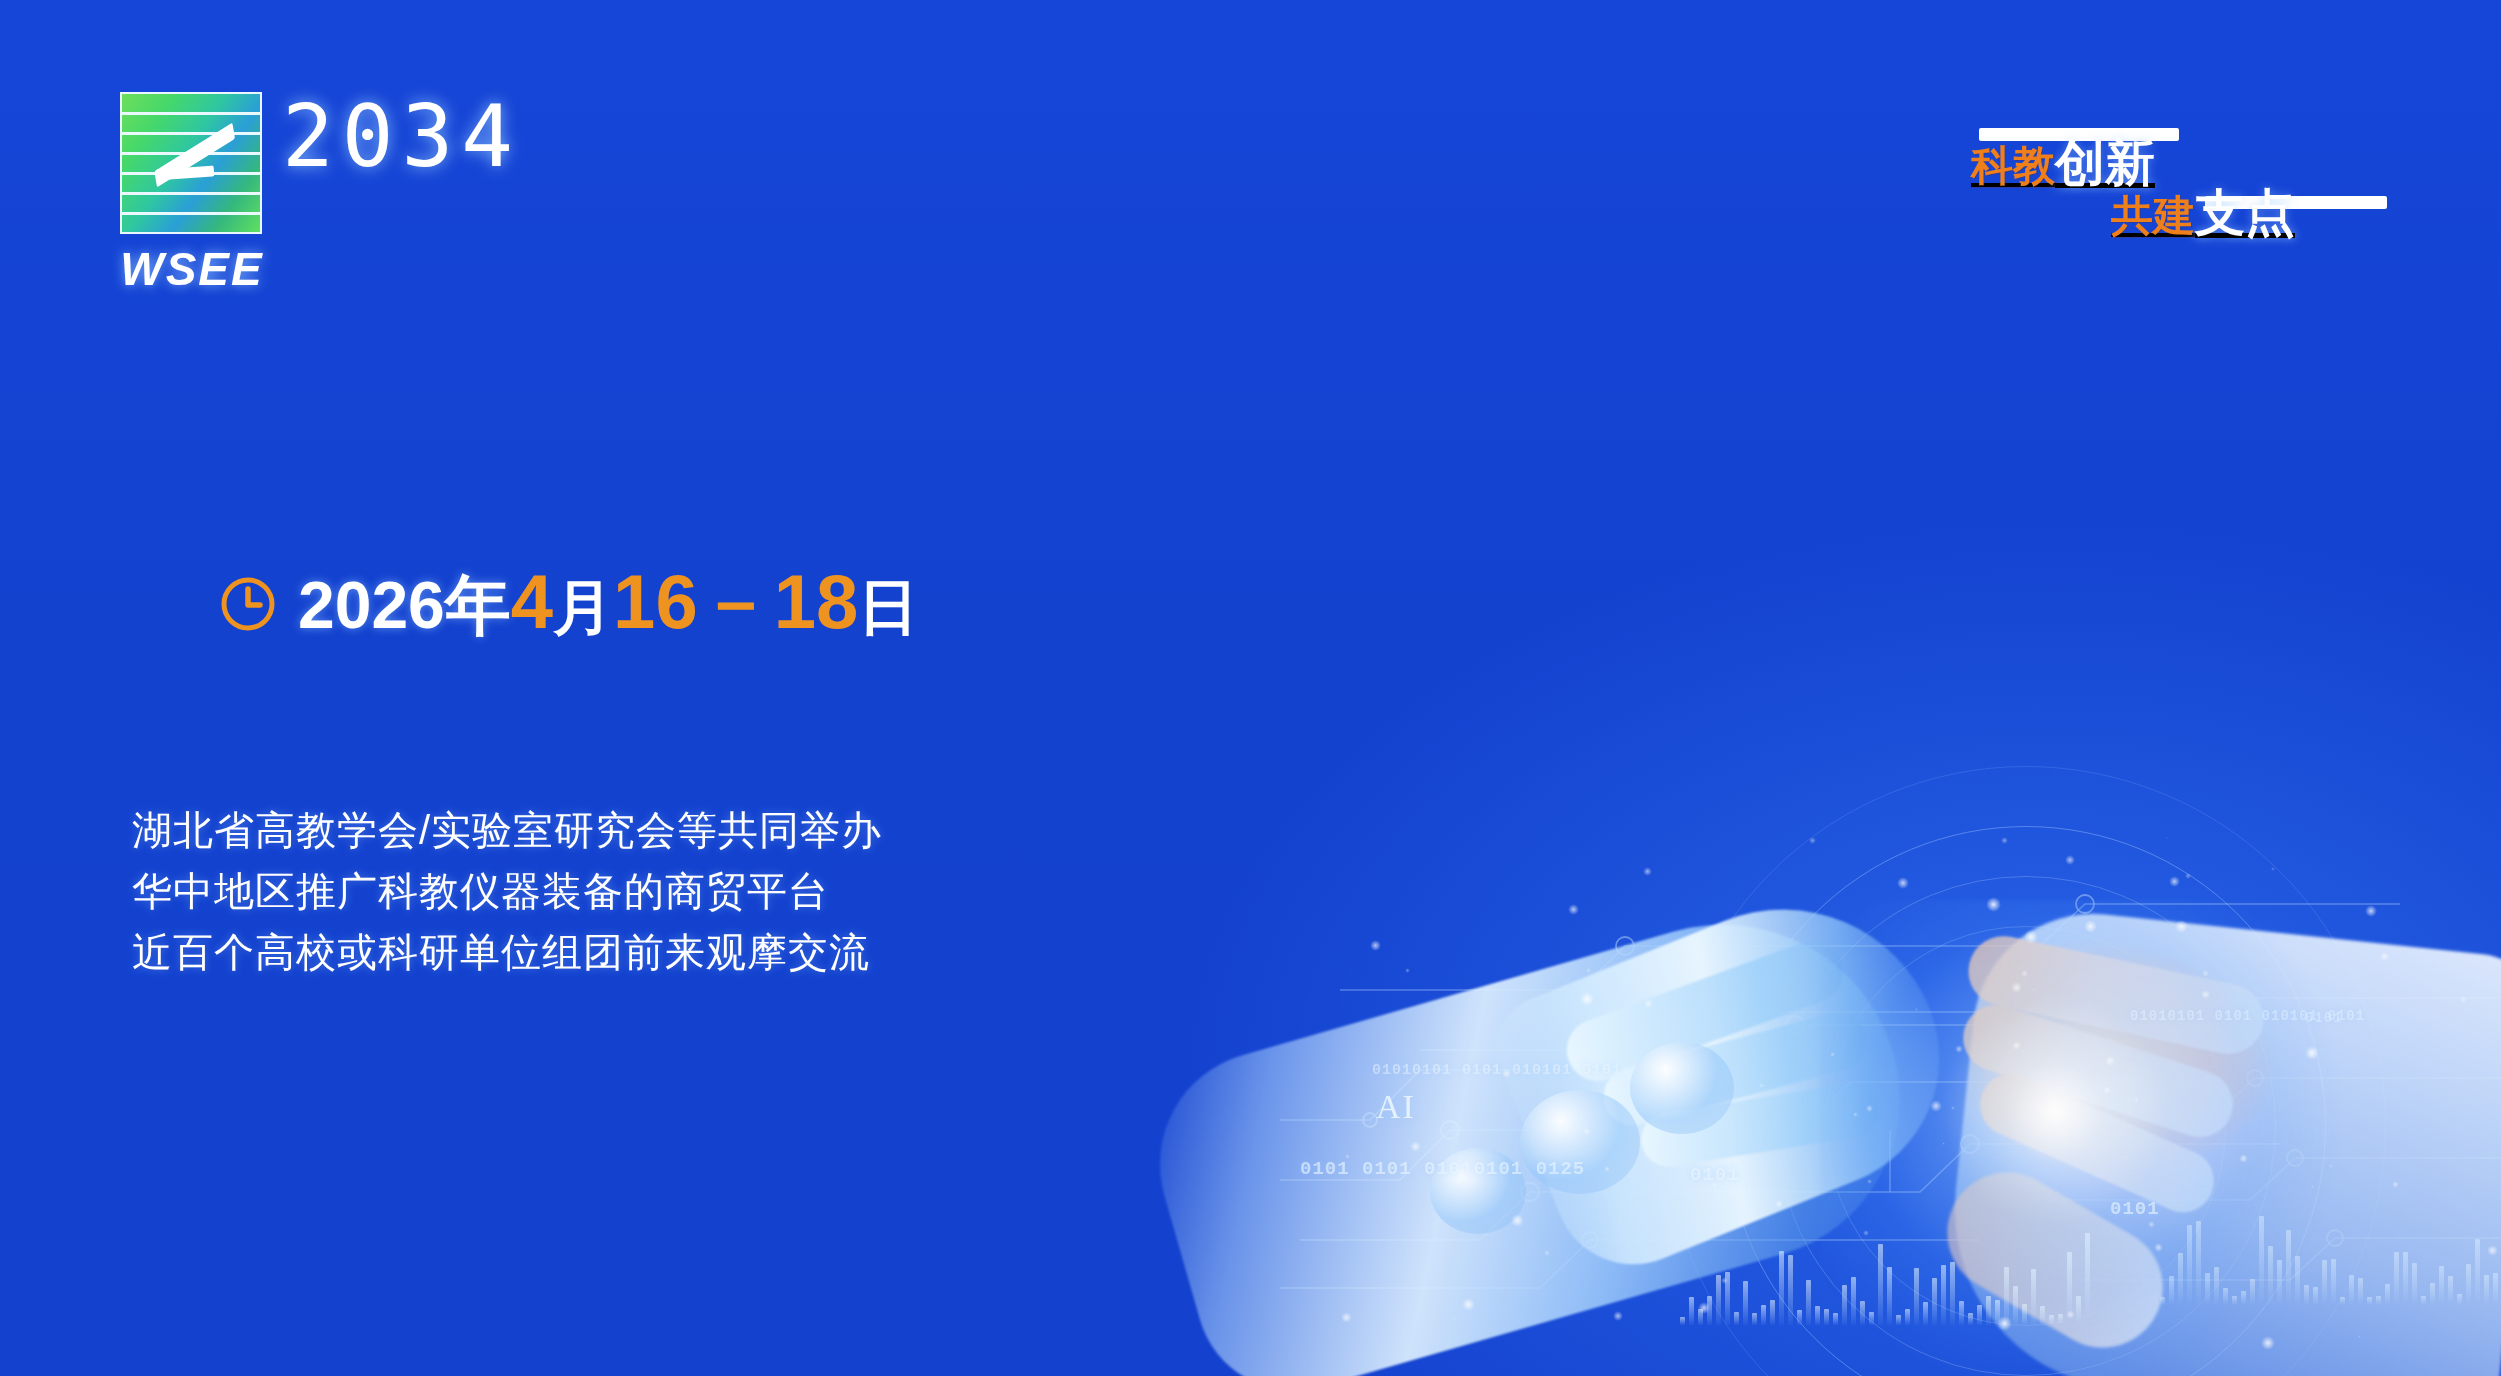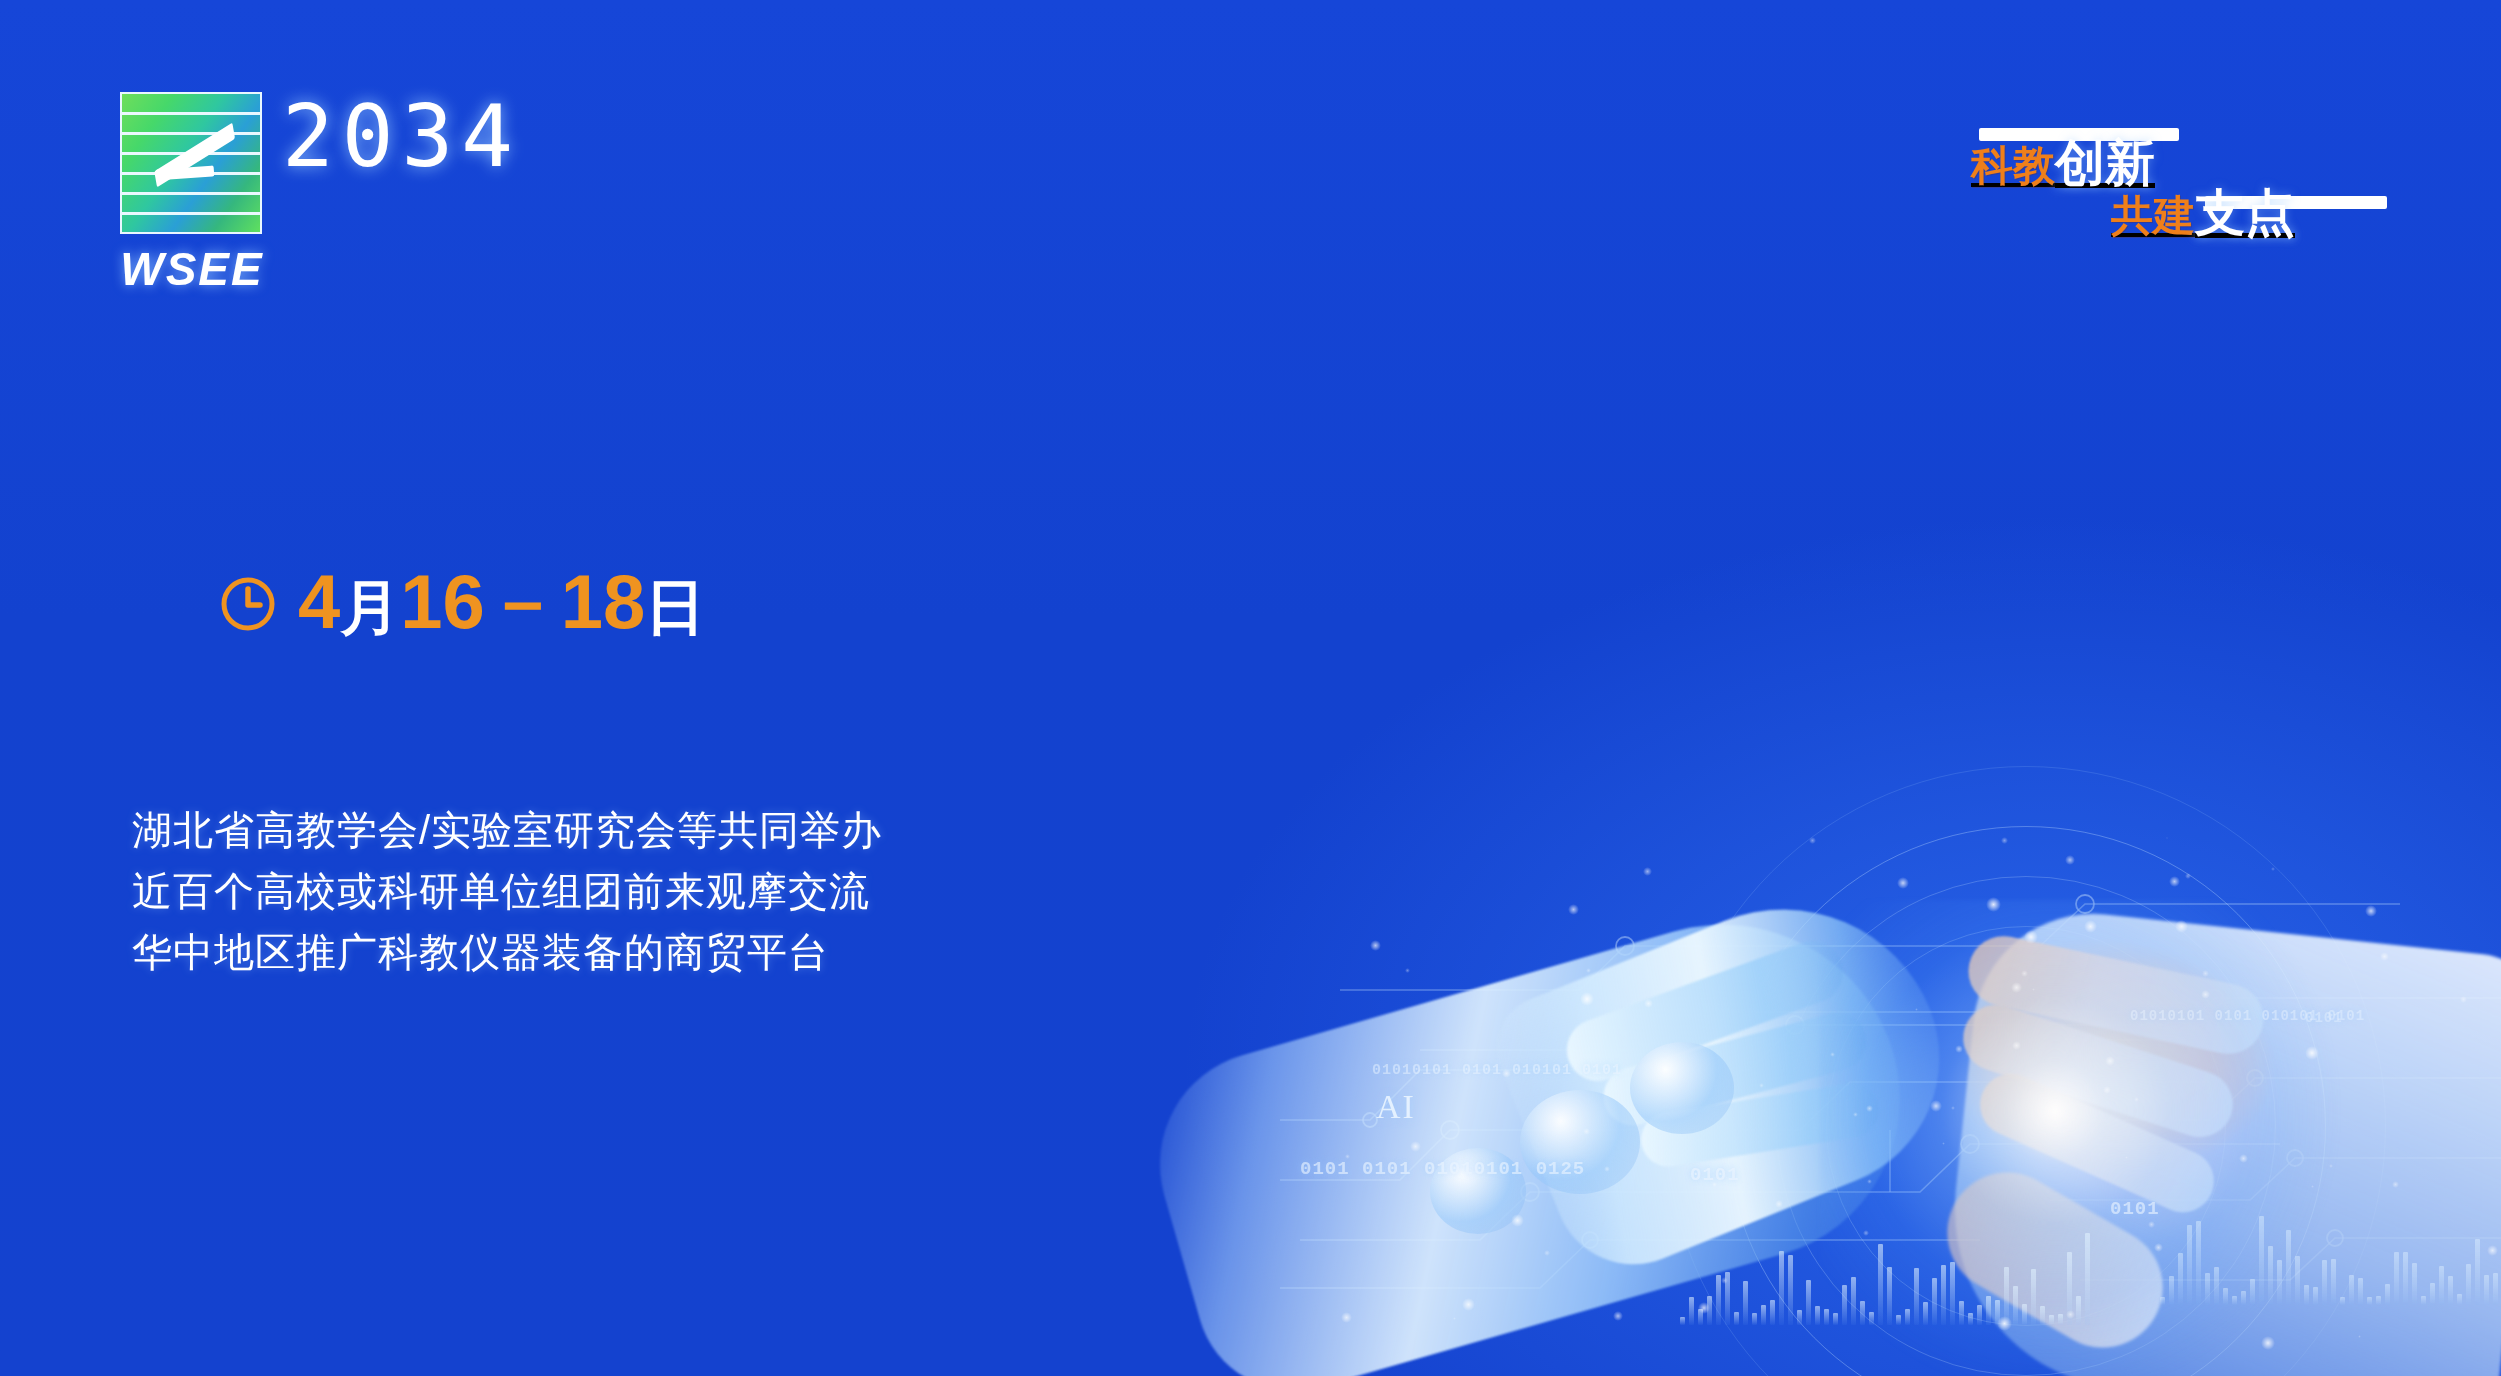--- a/index.html
+++ b/index.html
@@ -475,29 +475,30 @@
 
 
   <div class="info-row">
 
     <div class="info-item">
       <svg class="ico" width="56" height="56" viewBox="0 0 56 56">
         <circle cx="28" cy="28" r="24" fill="none" stroke="#ef9320" stroke-width="5"></circle>
         <path d="M28 13 L28 29 L40 29" fill="none" stroke="#ef9320" stroke-width="5.5" stroke-linecap="round" stroke-linejoin="round"></path>
       </svg>
       <div class="date-line">
+        <span class="d-wh">2026年</span>
         <span class="d-or">4</span>
         <span class="d-wh-cn">月</span>
         <span class="d-or">16－18</span>
         <span class="d-wh-cn">日</span>
       </div>
     </div>
 
 
   </div>
 
   <div class="bullets">
     <p>湖北省高教学会/实验室研究会等共同举办</p>
+    <p>华中地区推广科教仪器装备的商贸平台</p>
     <p>近百个高校或科研单位组团前来观摩交流</p>
-    <p>华中地区推广科教仪器装备的商贸平台</p>
   </div>
 
 </div>
 
 </body></html>

